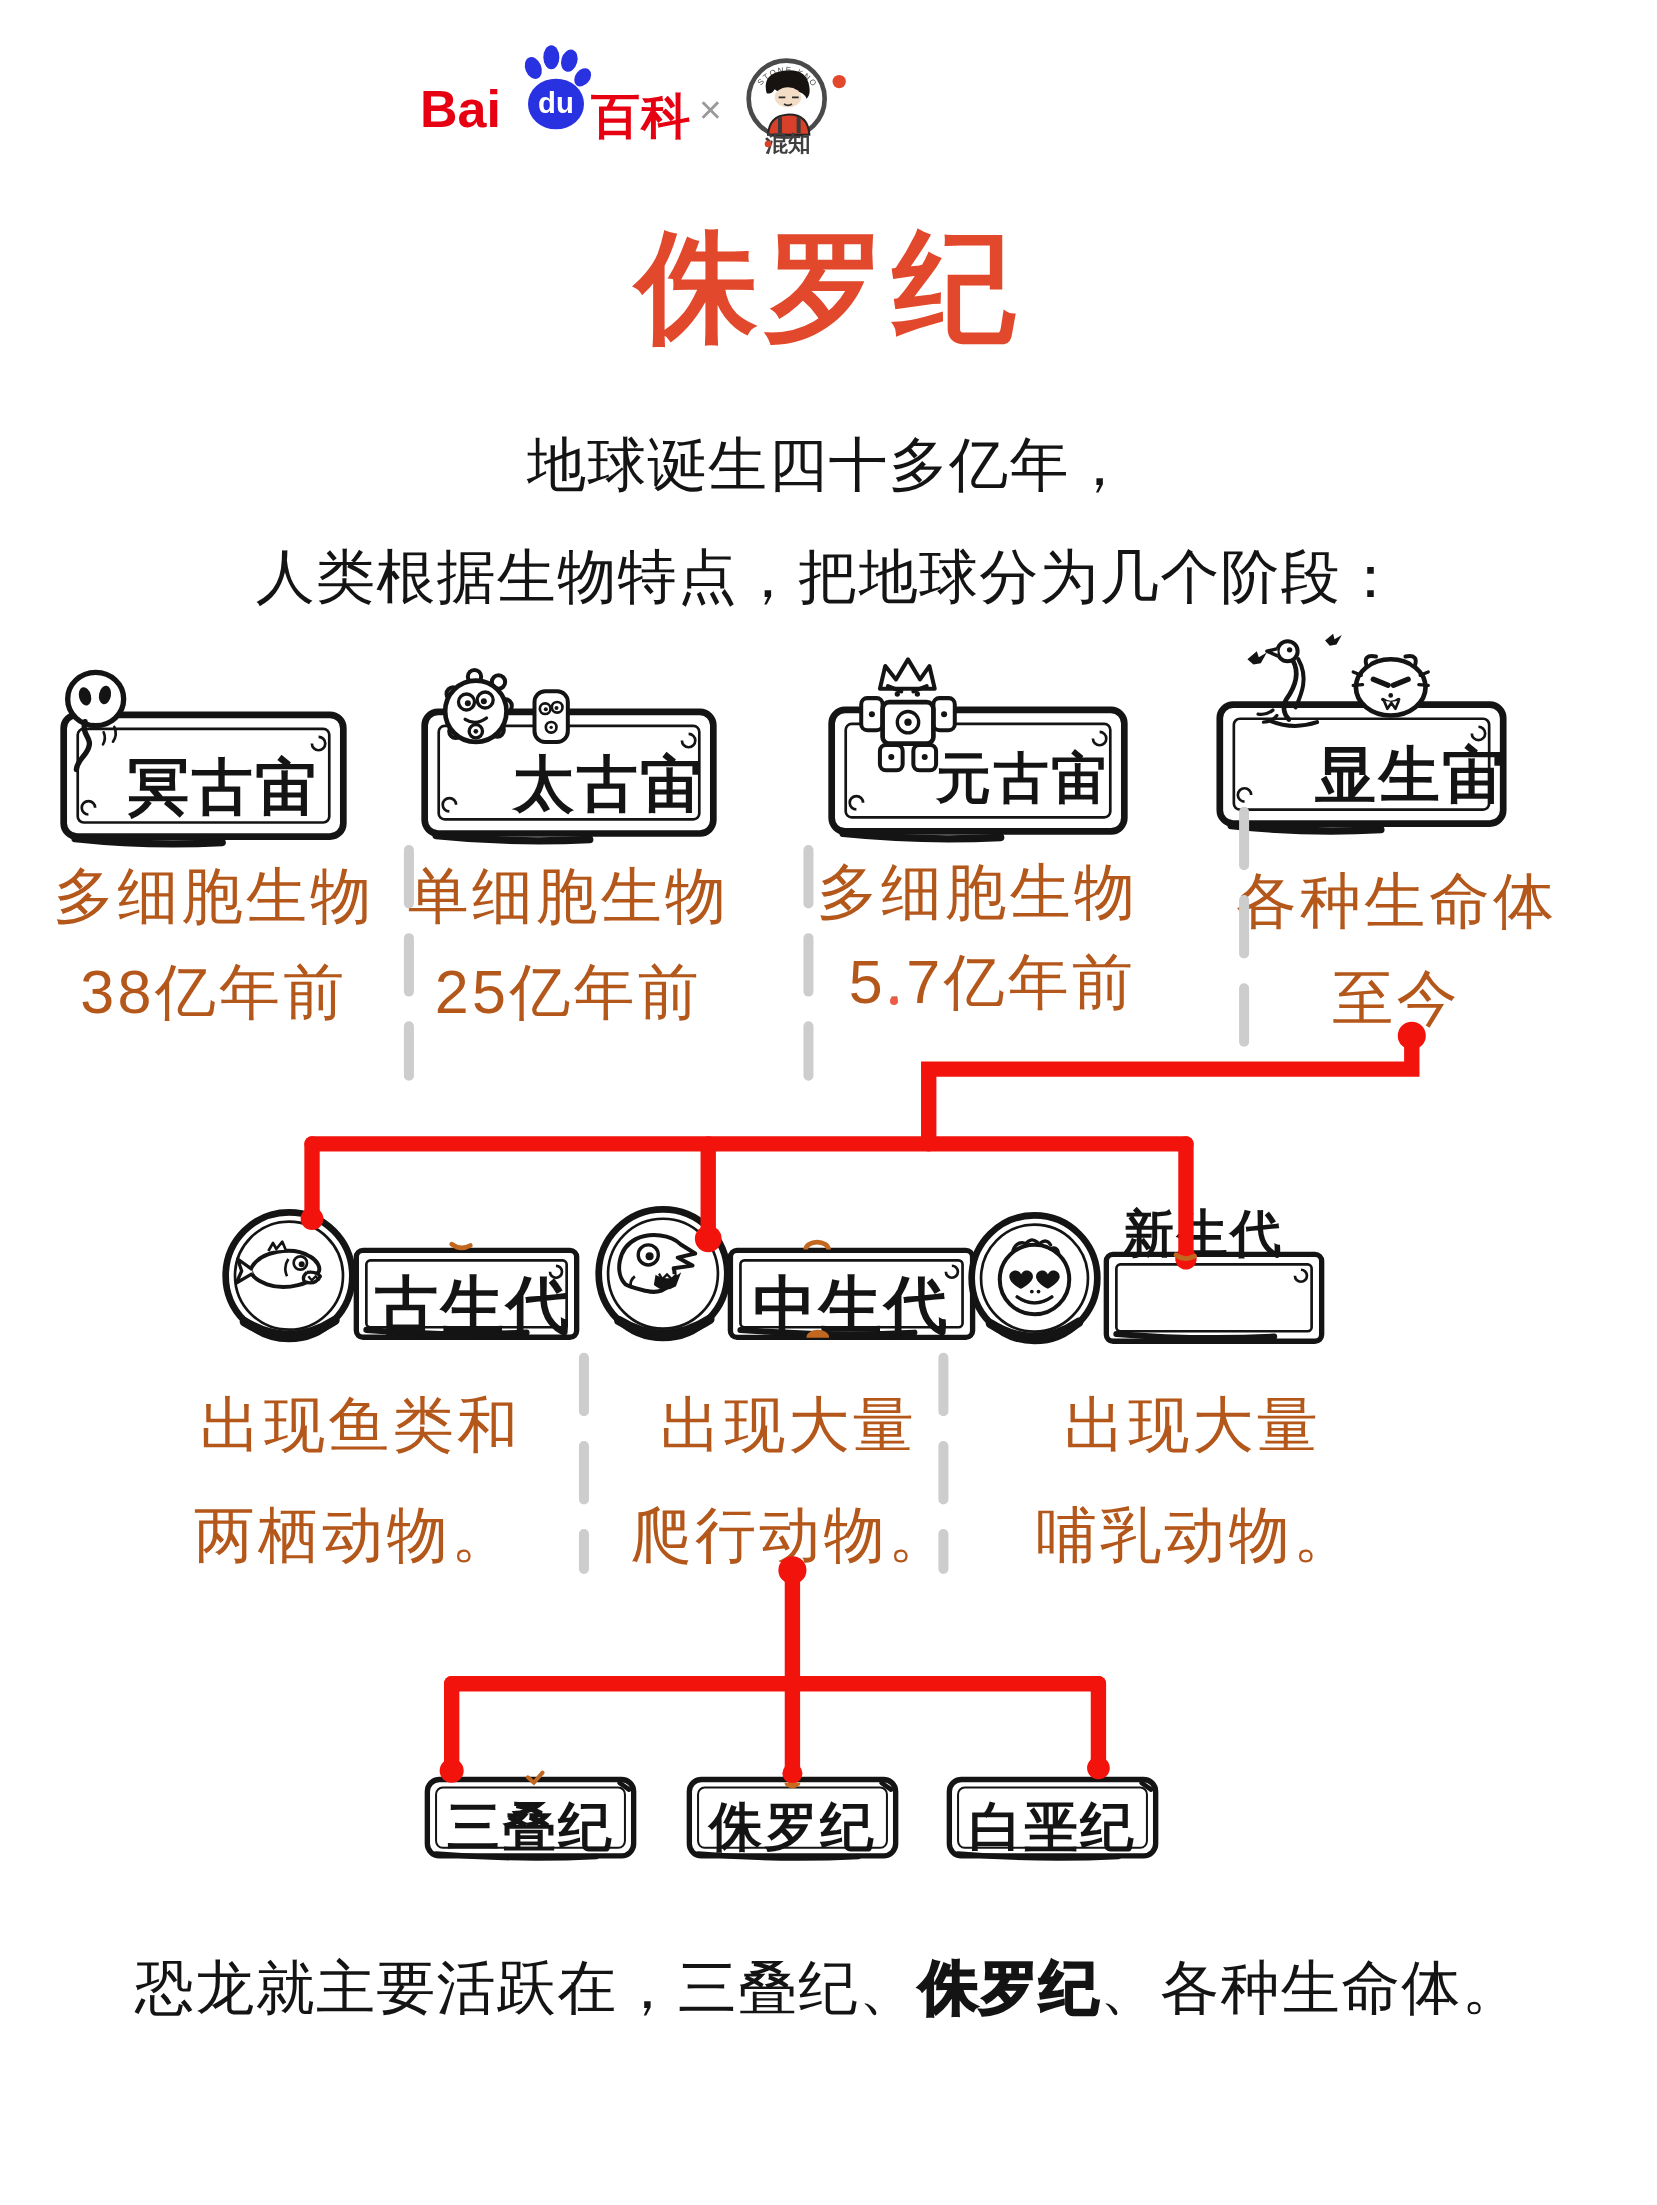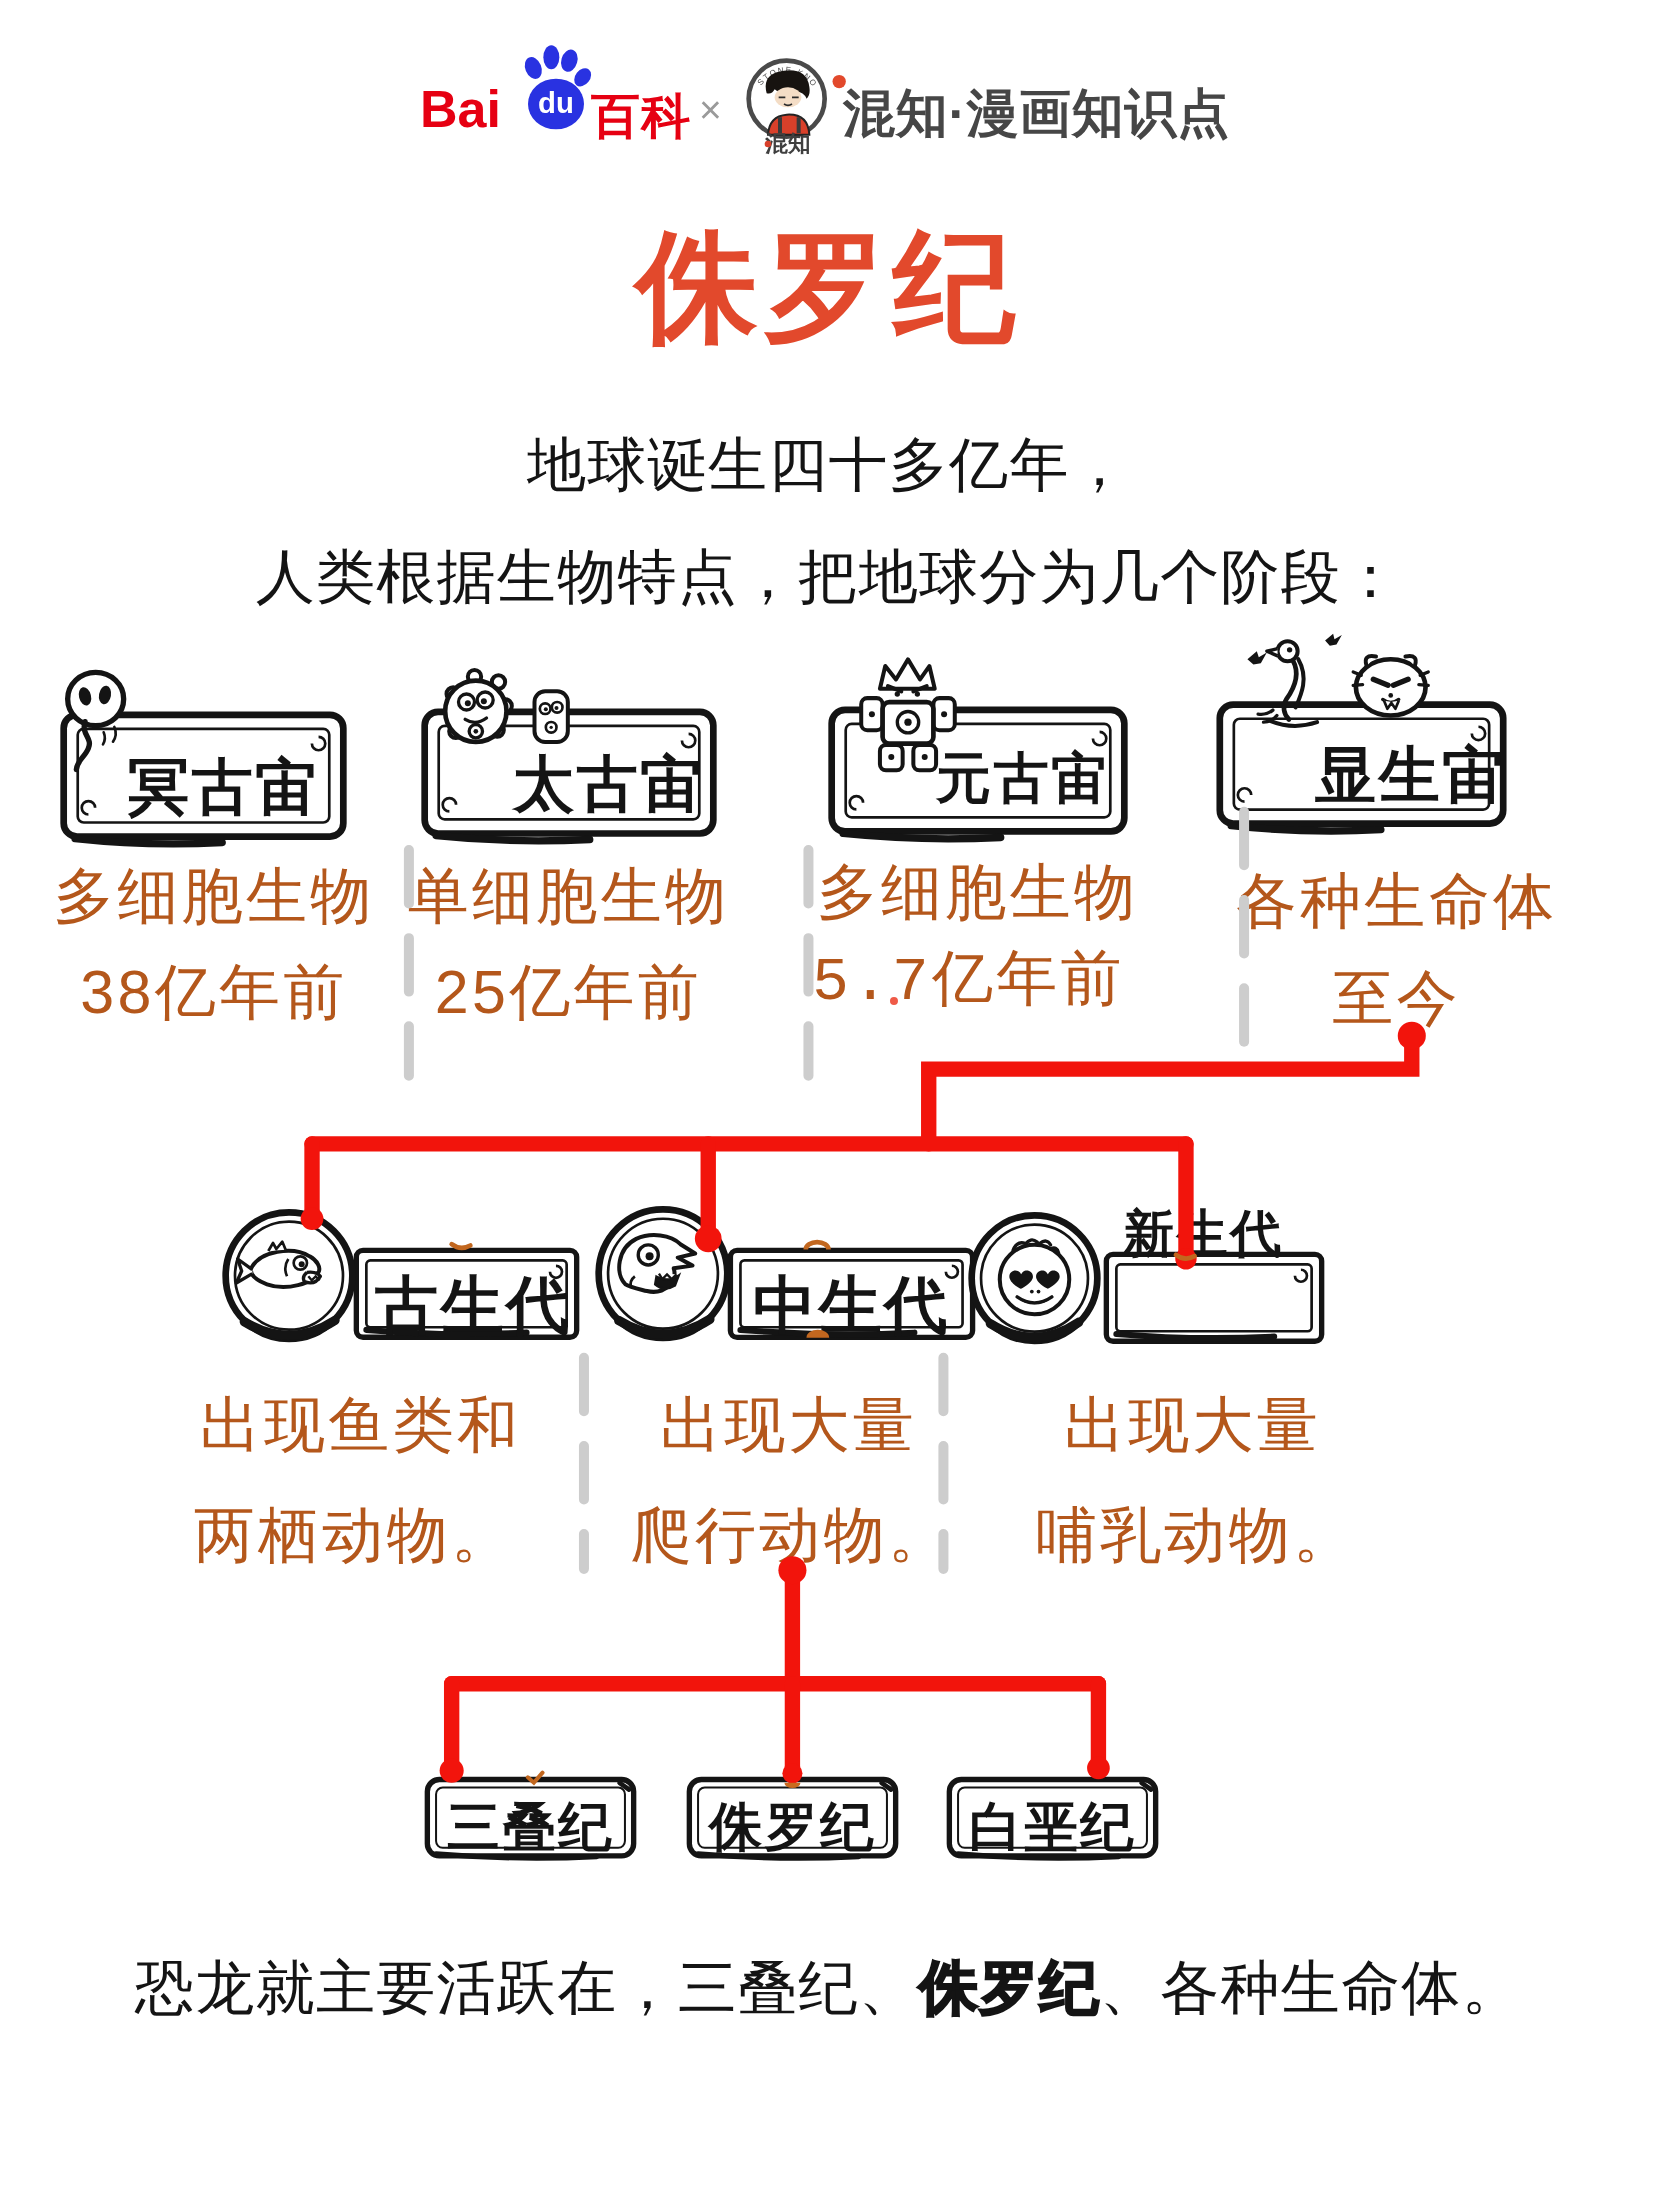--- a/index.html
+++ b/index.html
@@ -45,21 +45,20 @@
     <path d="M34,56 q-8,-30 26,-34 q34,-4 38,24 q2,12 -4,18 q-6,-12 -18,-10 q-22,4 -30,-4 q-4,8 -12,6 z" fill="#171310"></path>
     <ellipse cx="66" cy="62" rx="20" ry="15" fill="#f4ddc6"></ellipse>
     <path d="M52,62 h10 M72,62 h10" stroke="#2b2b2b" stroke-width="2.5"></path>
     <path d="M60,72 q6,4 12,0" stroke="#2b2b2b" stroke-width="2.5" fill="none"></path>
     <path d="M36,118 q2,-28 28,-30 q32,-2 34,30 z" fill="#d8402a" stroke="#232323" stroke-width="3"></path>
     <path d="M54,92 v24 M82,92 v24" stroke="#3a3a3a" stroke-width="6"></path>
     <text x="66" y="142" font-size="34" font-weight="800" fill="#3f3f3f" text-anchor="middle">混知</text>
     <circle cx="36" cy="132" r="5" fill="#d8402a"></circle>
   </svg>
 
-  <span class="abs brand" style="left:843px;top:79px;">混知·漫画知识点</span>
 </div>
 
 <div class="abs ctr page-title" style="left:0;top:226px;width:1657px;">侏罗纪</div>
 
 <div class="abs ctr intro" style="left:0;top:436px;width:1657px;">地球诞生四十多亿年，</div>
 <div class="abs ctr intro" style="left:0;top:548px;width:1657px;">人类根据生物特点，把地球分为几个阶段：</div>
 
 <svg class="abs" style="left:0;top:0;z-index:6;" width="1657" height="2205" viewBox="0 0 2480 3300">
 
   <g stroke="#cdcdcd" stroke-width="15" stroke-linecap="round" stroke-dasharray="80 52" fill="none">
@@ -210,21 +209,21 @@
   <path d="M228,102 q12,9 24,0" stroke="#141414" stroke-width="5" fill="none" stroke-linecap="round"></path>
   <path d="M230,104 l5,12 l7,-10 M252,104 l-5,12 l-7,-10" stroke="#141414" stroke-width="4" fill="#fff" stroke-linejoin="round"></path>
   <circle cx="240" cy="96" r="3.5" fill="#141414"></circle>
 </svg>
 
 <div class="abs ctr orange cap" style="left:13.4px;top:866px;width:401px;">多细胞生物</div>
 <div class="abs ctr orange cap" style="left:13.4px;top:962px;width:401px;">38亿年前</div>
 <div class="abs ctr orange cap" style="left:368px;top:866px;width:401px;">单细胞生物</div>
 <div class="abs ctr orange cap" style="left:368px;top:962px;width:401px;">25亿年前</div>
 <div class="abs ctr orange cap" style="left:777px;top:862px;width:401px;">多细胞生物</div>
-<div class="abs ctr orange cap" style="left:768px;top:952px;width:401px;font-family:Liberation Mono, monospace;">5.7亿年前</div>
+<div class="abs ctr orange cap" style="left:792px;top:952px;width:401px;">5.7亿年前</div>
 <div class="abs ctr orange cap" style="left:1196px;top:871px;width:401px;">各种生命体</div>
 <div class="abs ctr orange cap" style="left:1196px;top:968px;width:401px;">至今</div>
 
 <svg class="abs" style="left:219px;top:1207px;z-index:3;" width="140" height="140" viewBox="0 0 210 210">
   <circle cx="105" cy="103" r="95" fill="#fff" stroke="#141414" stroke-width="10"></circle>
   <circle cx="105" cy="103" r="81" fill="none" stroke="#141414" stroke-width="4"></circle>
   <path d="M38,172 q68,42 136,-2" stroke="#141414" stroke-width="14" fill="none" stroke-linecap="round"></path>
   <g>
     <path d="M48,92 C62,66 110,58 136,74 C148,81 152,90 150,96 C142,116 100,126 72,116 C56,110 46,102 48,92 Z" fill="#fff" stroke="#141414" stroke-width="6"></path>
     <path d="M50,94 L28,78 L34,96 L26,114 L50,100" fill="#fff" stroke="#141414" stroke-width="5" stroke-linejoin="round"></path>

